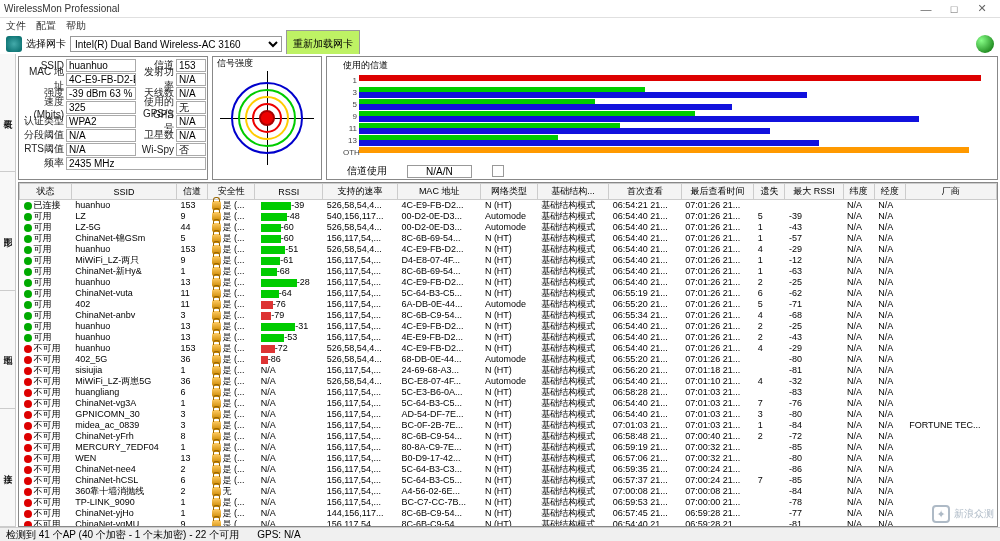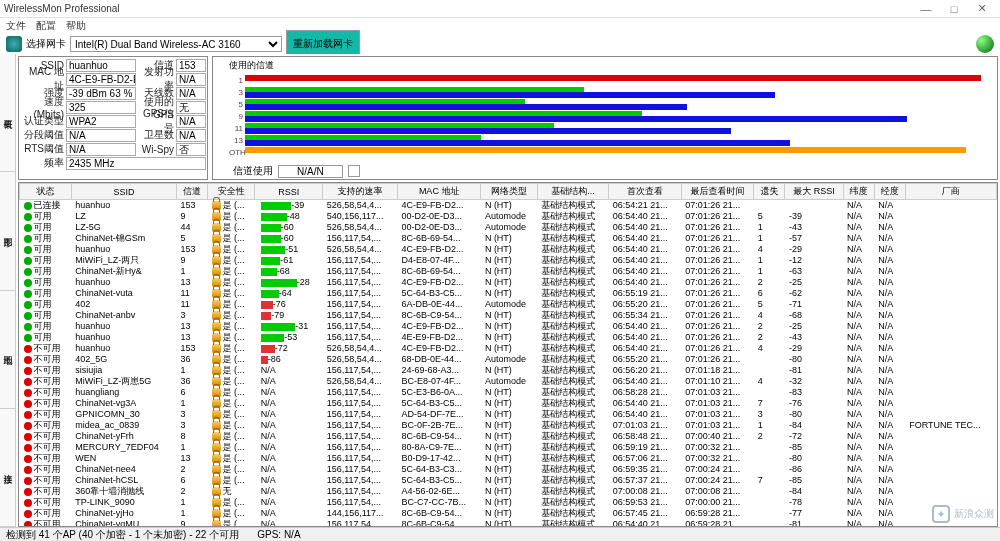--- a/index.html
+++ b/index.html
@@ -5,21 +5,21 @@
 *{box-sizing:border-box;margin:0;padding:0;font-family:"Microsoft YaHei",SimSun,Arial,sans-serif;font-size:10px}
 body{background:#fff;width:1000px;height:541px;overflow:hidden;position:relative}
 .titlebar{height:18px;background:#fff;border-bottom:1px solid #e0e0e0;display:flex;align-items:center;padding:0 4px;font-size:10px;color:#333}
 .titlebar .spacer{flex:1}
 .titlebar .winbtn{width:28px;height:16px;display:flex;align-items:center;justify-content:center;color:#666;font-size:11px}
 .menubar{height:16px;display:flex;align-items:center;padding:0 6px;gap:10px;font-size:10px;color:#333;background:#fff}
 .cardbar{height:20px;display:flex;align-items:center;gap:4px;padding:0 6px;background:#fff}
 .cardbar .icon{width:16px;height:16px;background:radial-gradient(circle,#4aa,#066);border-radius:3px}
 .cardbar label{font-size:10px}
 .cardbar select{flex:0 0 212px;height:16px;font-size:10px;border:1px solid #999;background:#fff}
-.cardbar button{height:28px;font-size:10px;padding:0 6px;border:1px solid #999;background:#14b8a6}
+.cardbar button{height:28px;font-size:10px;padding:0 6px;border:1px solid #999;background:#bef264}
 .cardbar .rspace{flex:1}
 .cardbar .globe{width:18px;height:18px;background:radial-gradient(circle at 30% 30%,#8f8,#060);border-radius:50%}
 .main{display:flex;height:calc(541px - 18px - 16px - 20px - 14px)}
 .sidetabs{width:16px;background:#fff;display:flex;flex-direction:column;border-right:1px solid #ccc}
 .sidetabs .tab{flex:1;writing-mode:vertical-rl;display:flex;align-items:center;justify-content:center;font-size:9px;border-bottom:1px solid #ccc;background:#f8f8f8}
 .content{flex:1;display:flex;flex-direction:column}
 .upper{height:128px;display:flex;gap:4px;padding:2px;background:#fff}
 .infobox{width:190px;border:1px solid #888;display:grid;grid-template-columns:46px 1fr 40px 30px;grid-auto-rows:14px;align-items:center;font-size:9px;padding:1px}
 .infobox .lbl{text-align:right;padding-right:2px;color:#222}
 .infobox .val{border:1px solid #aaa;height:13px;line-height:11px;padding:0 2px;background:#fff;overflow:hidden;white-space:nowrap}
@@ -35,21 +35,21 @@
 .radar .cross{position:absolute;background:#000}
 .radar .ch{width:94px;height:1px;left:-7px;top:40px}
 .radar .cv{width:1px;height:94px;left:40px;top:-7px}
 .chanbox{flex:1;border:1px solid #888;padding:2px 16px;position:relative}
 .chanbox .title{font-size:9px;margin-bottom:2px}
 .chanbox .rows{display:flex;flex-direction:column;gap:0}
 .chanbox .row{display:flex;align-items:center;height:12px}
 .chanbox .num{width:14px;text-align:right;font-size:8px;color:#444;margin-right:2px}
 .chanbox .bars{flex:1;position:relative;height:11px}
 .chanbox .bar{position:absolute;height:6px;top:2px;left:0}
-.chanbox .footer{position:absolute;bottom:1px;left:20px;font-size:9px;display:flex;gap:5px;align-items:center}
+.chanbox .footer{position:absolute;bottom:1px;left:20px;font-size:9px;display:flex;gap:20px;align-items:center}
 .chanbox .footer .box{border:1px solid #999;padding:0 18px;height:13px;line-height:11px}
 .chanbox .footer .mini{width:12px;height:12px;border:1px solid #999}
 .listwrap{flex:1;overflow:auto;border:1px solid #888;margin:0 2px}
 table{border-collapse:collapse;width:100%;font-size:9px}
 th{background:#f4f4f4;border:1px solid #ccc;padding:1px 4px;text-align:center;font-weight:normal;position:sticky;top:0;white-space:nowrap;font-size:9px}
 td{padding:0 4px;border-bottom:0;white-space:nowrap;height:11px;line-height:11px;font-size:9px}
 .dot{display:inline-block;width:8px;height:8px;border-radius:50%;vertical-align:middle;margin-right:2px}
 .dot.g{background:#0a0}
 .dot.r{background:#d00}
 .lock{display:inline-block;width:9px;height:9px;background:linear-gradient(#fc6,#c80);border-radius:2px;vertical-align:middle;margin-right:2px;position:relative}
@@ -121,20 +121,32 @@
           <span class="val" style="grid-column:2">N/A</span>
           <span class="lbl">卫星数</span>
           <span class="val">N/A</span>
         <span class="lbl">RTS阈值</span>
           <span class="val" style="grid-column:2">N/A</span>
           <span class="lbl">Wi-Spy</span>
           <span class="val">否</span>
         <span class="lbl">频率</span>
           <span class="val" style="grid-column:2/5">2435 MHz</span>
       </div>
+      <div class="radarbox">
+        <span class="title">信号强度</span>
+        <div class="radar">
+          <div class="cross ch"></div>
+            <div class="cross cv"></div>
+          <div class="ring r5"></div>
+            <div class="ring r4"></div>
+            <div class="ring r3"></div>
+            <div class="ring r2"></div>
+            <div class="ring r1"></div>
+        </div>
+      </div>
       <div class="chanbox">
         <div class="title">使用的信道</div>
         <div class="rows" id="chanrows">
             <div class="row">
               <span class="num">1</span>
               <div class="bars">
                 <div class="bar" style="background:#d00;width:100%;top:0px"></div>
               </div>
             </div>
             <div class="row">

